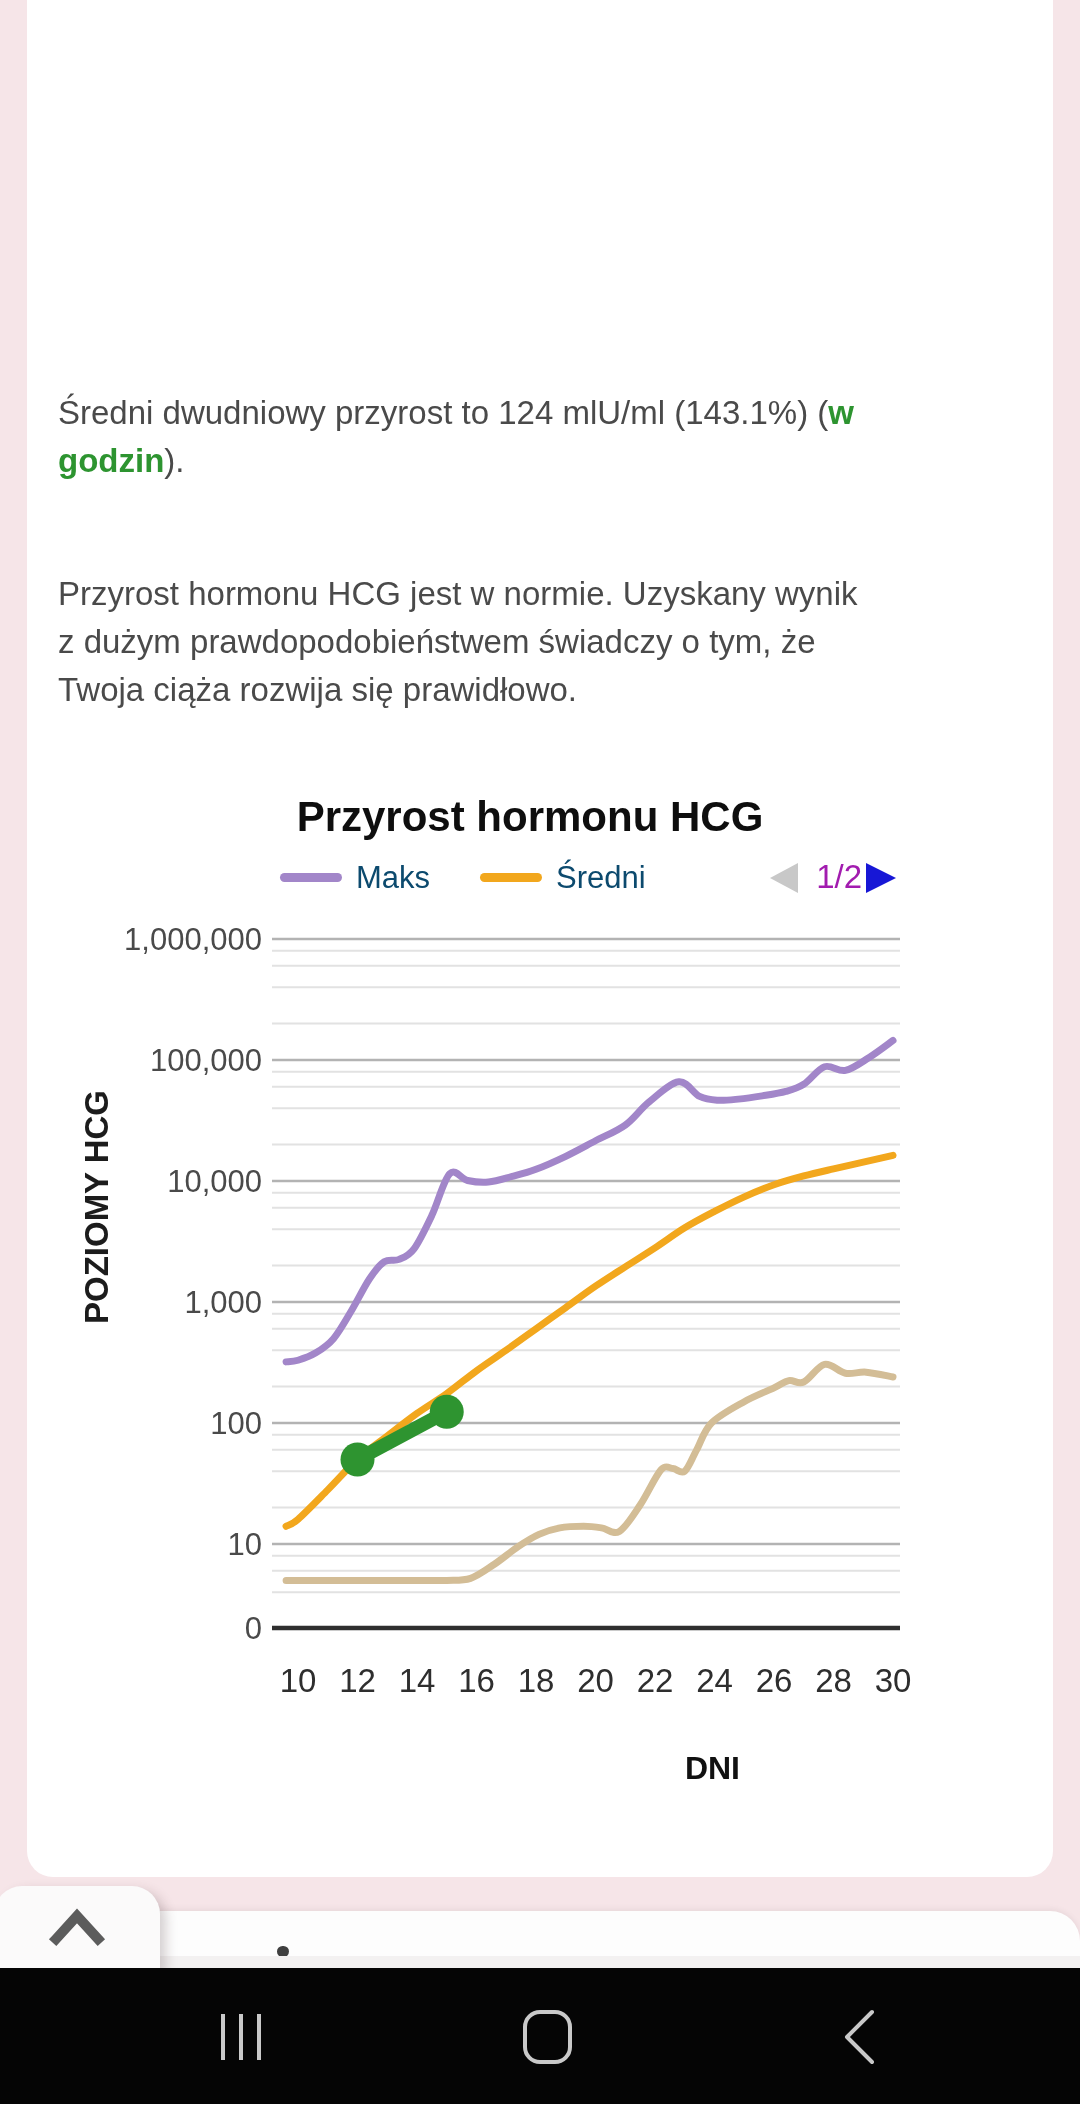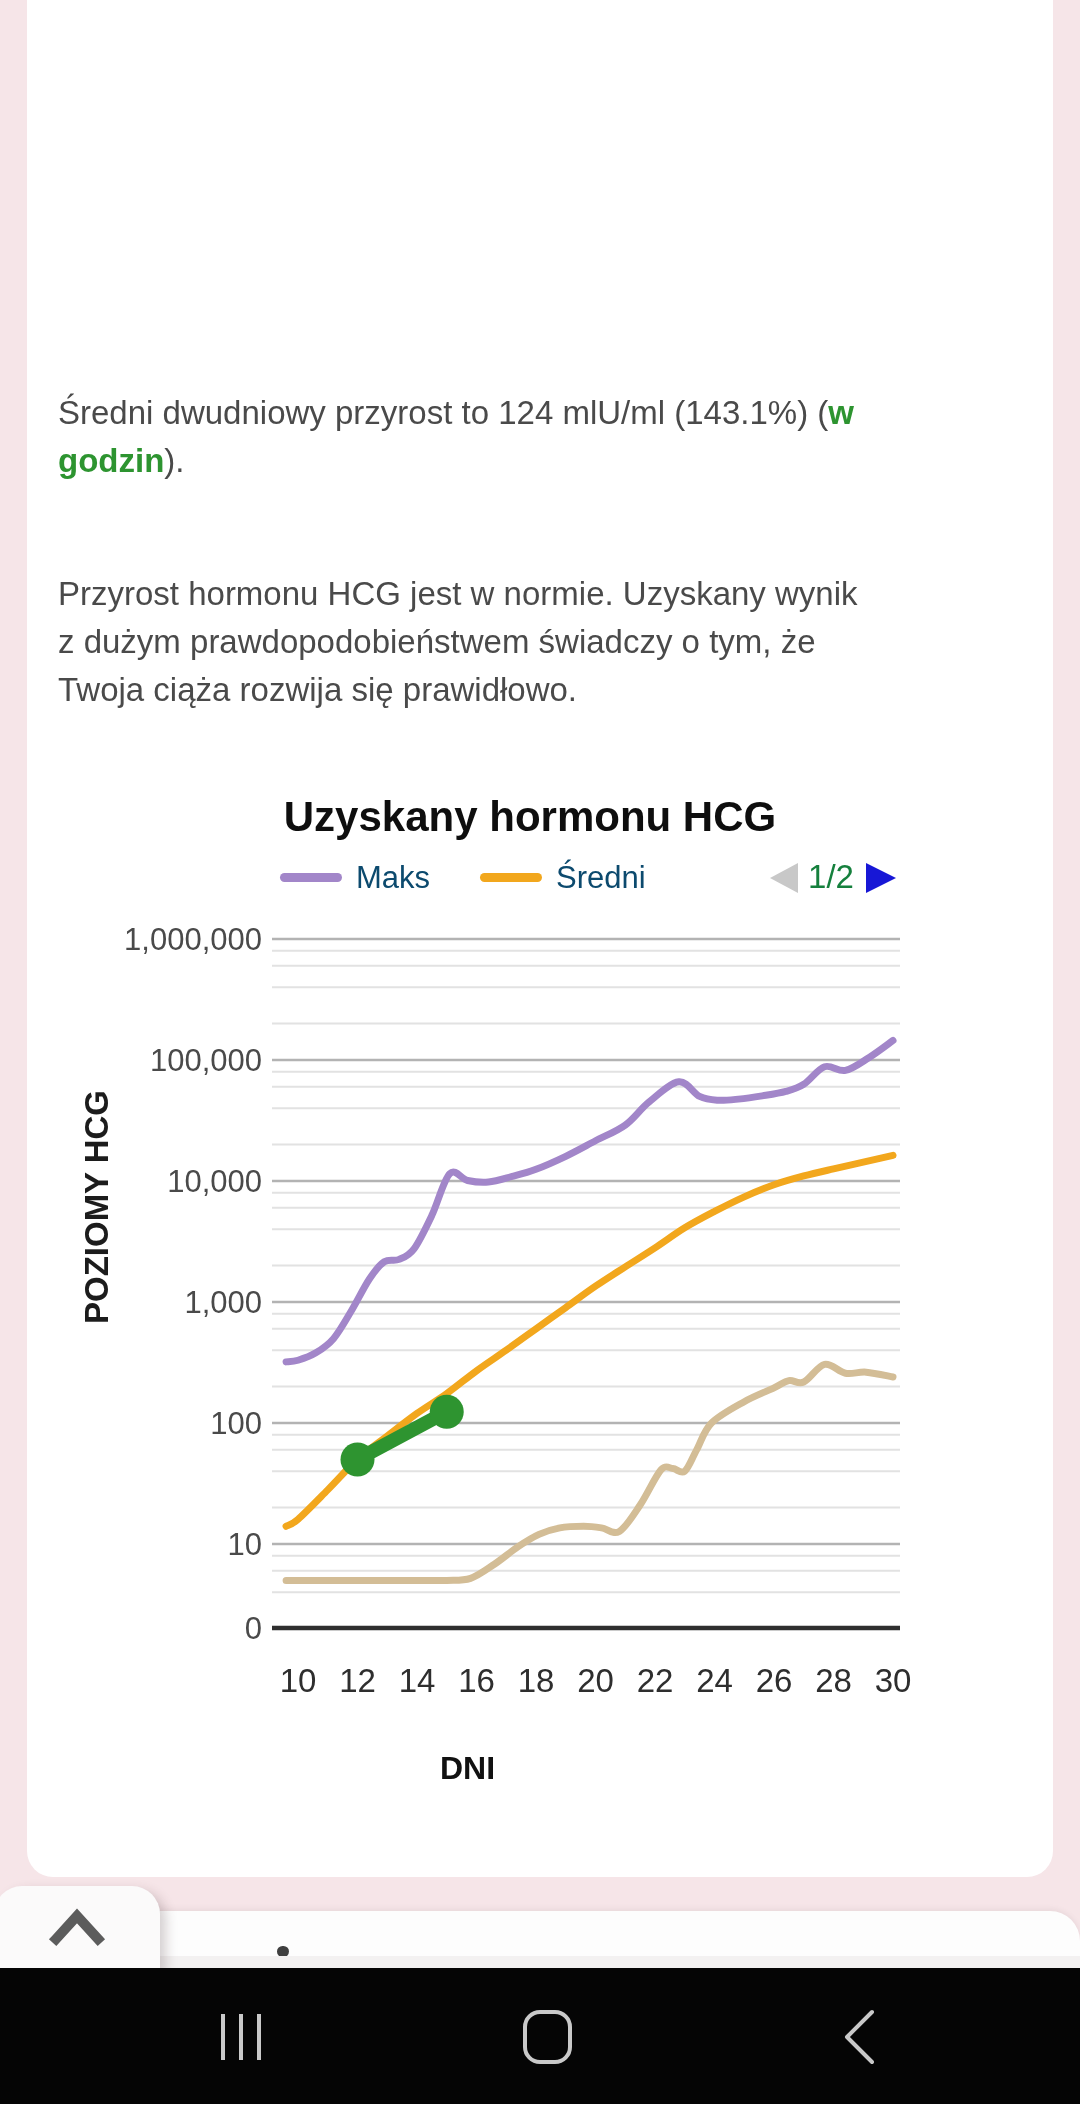--- a/index.html
+++ b/index.html
@@ -25,31 +25,31 @@
   .p2{top:356px;}
   .p3{top:537px;}
   .green-bold{color:#2d9430;font-weight:bold;}
   .chart-title{
     position:absolute;left:180px;top:793px;width:700px;text-align:center;
     font-size:42px;font-weight:bold;color:#0e0e0e;
   }
   .legend-swatch{position:absolute;top:873px;width:62px;height:9px;border-radius:5px;}
   .legend-label{position:absolute;top:860px;font-size:31px;color:#0c4a6e;}
   .pager-text{
-    position:absolute;left:800px;top:858px;width:62px;text-align:center;
-    font-size:33px;color:#15803d;
+    position:absolute;left:800px;top:858px;width:62px;text-align:right;
+    font-size:33px;color:#a21caf;
   }
   .pager-btn{position:absolute;top:861px;width:36px;height:34px;cursor:pointer;background:none;border:none;padding:0;}
   .axis-label-y{
     position:absolute;left:-103px;top:1188px;width:400px;text-align:center;
     font-size:33px;font-weight:bold;color:#1c1c1c;
     transform:rotate(-90deg);
   }
   .axis-label-x{
-    position:absolute;left:440px;top:1750px;width:300px;text-align:left;
+    position:absolute;left:440px;top:1750px;width:300px;text-align:right;
     font-size:32px;font-weight:bold;color:#111;
   }
   #chart-svg{position:absolute;left:0;top:0;width:1080px;height:2104px;}
   .sheet{
     position:absolute;left:0;top:1911px;width:1080px;height:57px;
     background:#fdfdfd;border-radius:30px 30px 0 0;
     box-shadow:0 -2px 6px rgba(0,0,0,.06);
   }
   .sheet-band{position:absolute;left:0;top:1956px;width:1080px;height:12px;background:#f3f1f1;}
   .sheet-glyph{position:absolute;left:277px;top:1946px;width:12px;height:11px;border-radius:6px;background:#3f3f3f;}
@@ -70,21 +70,21 @@
 
 
 
   <p class="body-text p2"><span>Średni dwudniowy przyrost to 124 mlU/ml (143.1%) (</span><span class="green-bold">w</span>
 <span class="green-bold">godzin</span><span>).</span></p>
 
   <p class="body-text p3">Przyrost hormonu HCG jest w normie. Uzyskany wynik
 z dużym prawdopodobieństwem świadczy o tym, że
 Twoja ciąża rozwija się prawidłowo.</p>
 
-  <div class="chart-title">Uzyskany hormonu HCG</div>
+  <div class="chart-title">Przyrost hormonu HCG</div>
 
   <span class="legend-swatch" style="left: 280px; background: rgb(162, 134, 201);"></span>
   <span class="legend-label" style="left:356px">Maks</span>
   <span class="legend-swatch" style="left: 480px; background: rgb(242, 167, 29);"></span>
   <span class="legend-label" style="left:556px">Średni</span>
 
   <button class="pager-btn" style="left:766px">
     <svg width="36" height="34" viewBox="0 0 36 34">
       <polygon id="prev-tri" points="32,2 32,32 4,17" fill="#c8c8c8"></polygon>
     </svg>

